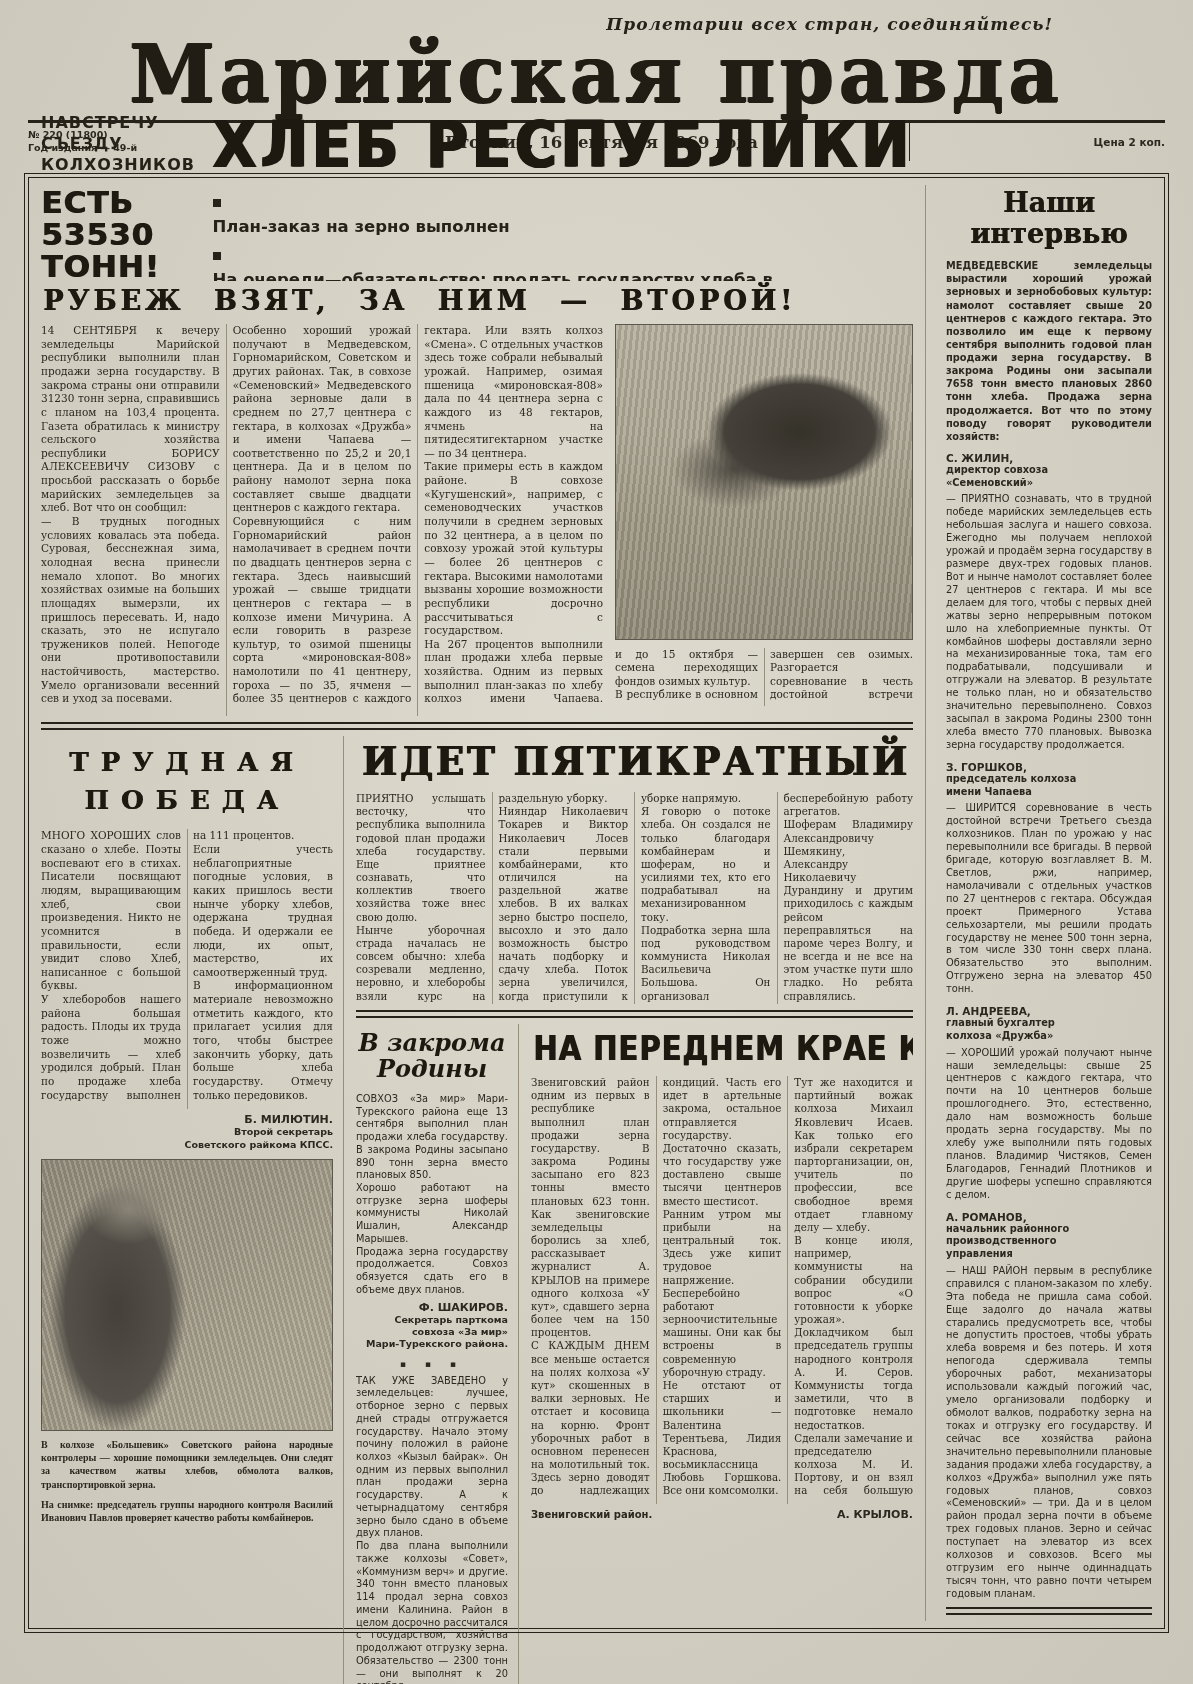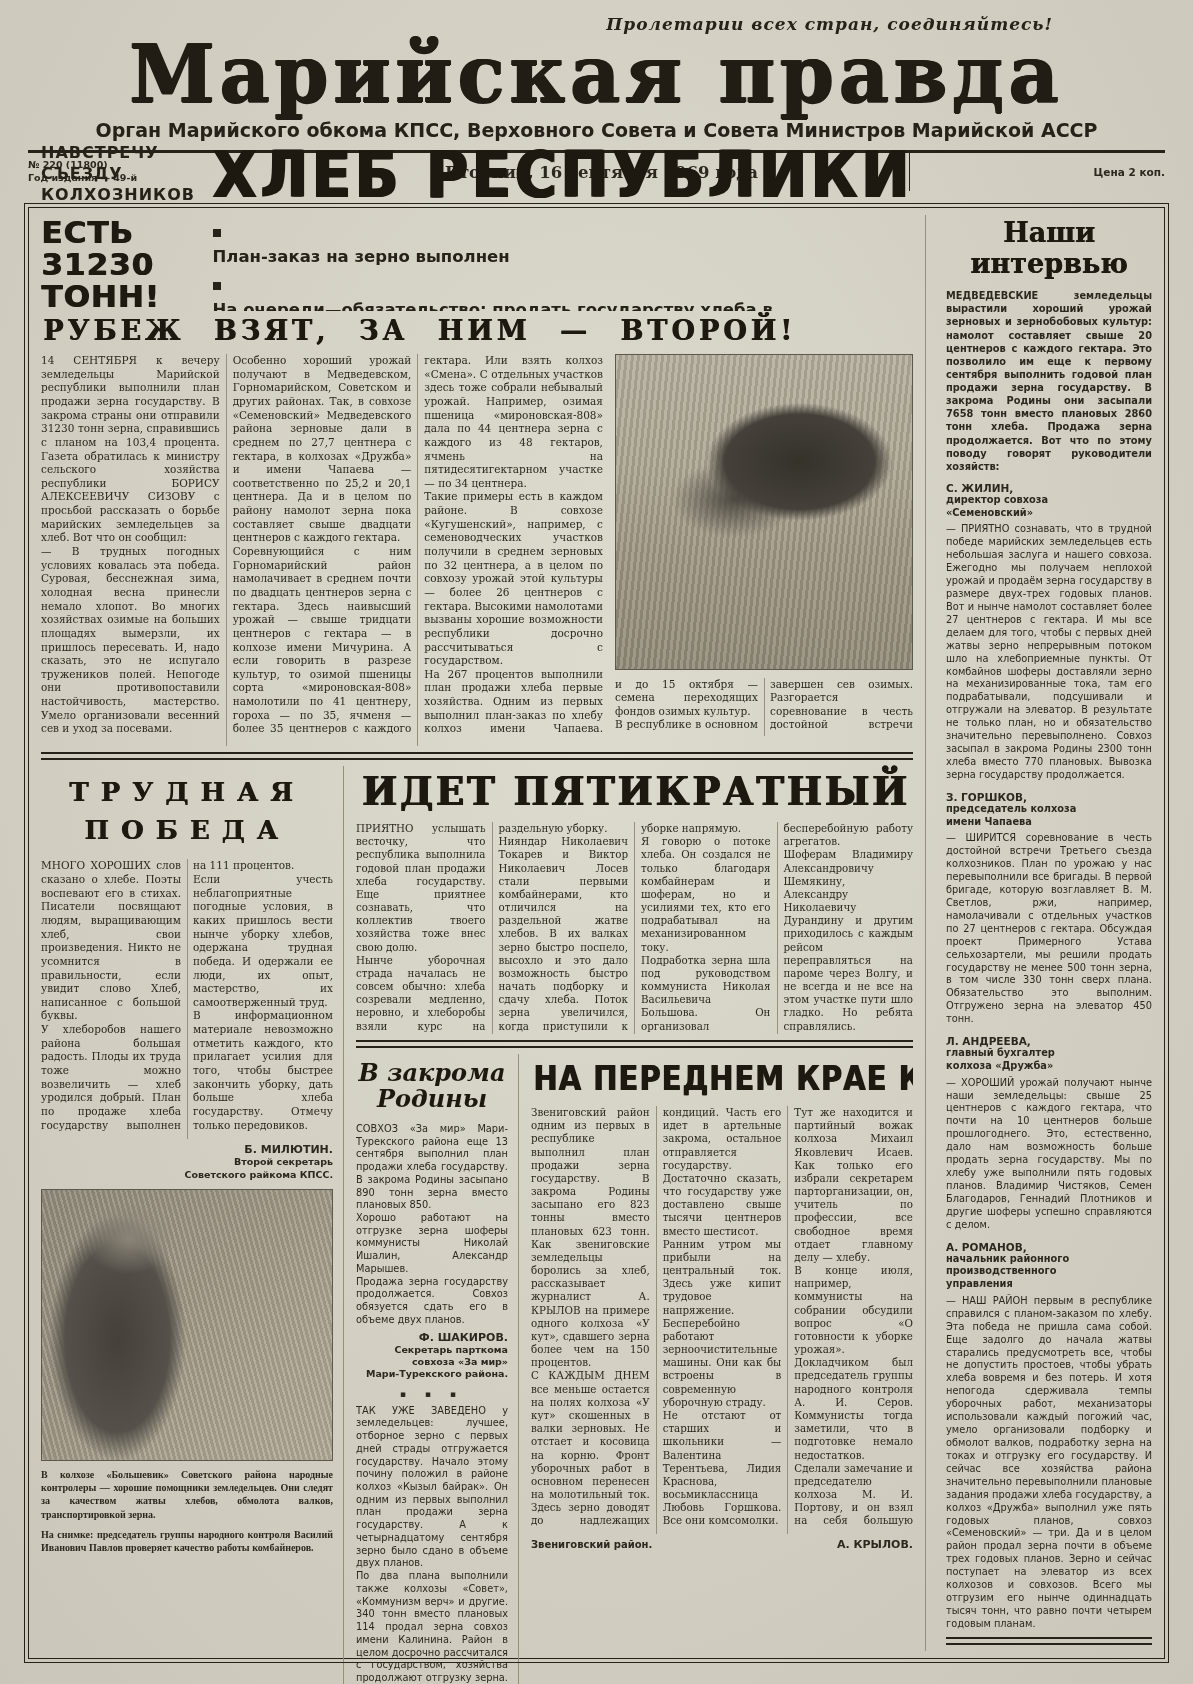--- a/index.html
+++ b/index.html
@@ -118,42 +118,41 @@
   .iv-text{font-size:9.8px;line-height:1.32;text-align:justify;margin-top:4px;}
 </style>
 </head>
 <body>
 
 <div class="sheet">
   <div class="page">
 
     <div class="slogan t">Пролетарии всех стран, соединяйтесь!</div>
     <div class="nameplate">Марийская правда</div>
-    <div class="subtitle">Орган Марийского обкома КПСС, Верховного Совета и Совета Министров Марийской АССР</div>
 
     <div class="inforow">
       <div class="cell issue-cell">
         <span>№ 220 (11800)</span>
         <span>Год издания — 49-й</span>
       </div>
       <div class="cell date-cell">Вторник, 16 сентября 1969 года</div>
       <div class="cell price-cell">Цена 2 коп.</div>
     </div>
 
     <div class="content-box">
 
       <div class="main-left">
 
         <div class="lead">
           <div class="kicker-block">
             <div class="kicker t">НАВСТРЕЧУ
 СЪЕЗДУ
 КОЛХОЗНИКОВ</div>
             <div class="counter t">ЕСТЬ
-31230
+53530
 ТОНН!</div>
           </div>
           <div class="lead-right">
             <div class="lead-headline">ХЛЕБ РЕСПУБЛИКИ</div>
             <div class="bullets">
               <div class="bullet">
                 <span class="sq"></span>
                 <span>План-заказ на зерно выполнен</span>
               </div>
               <div class="bullet">

